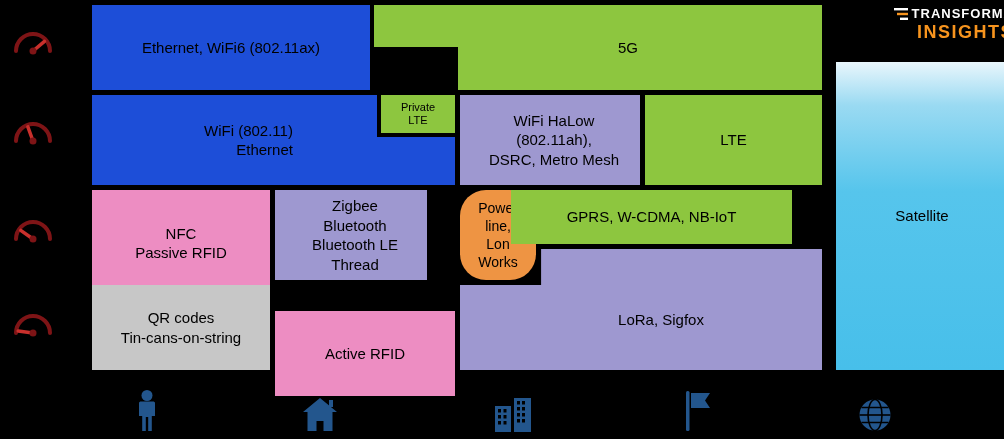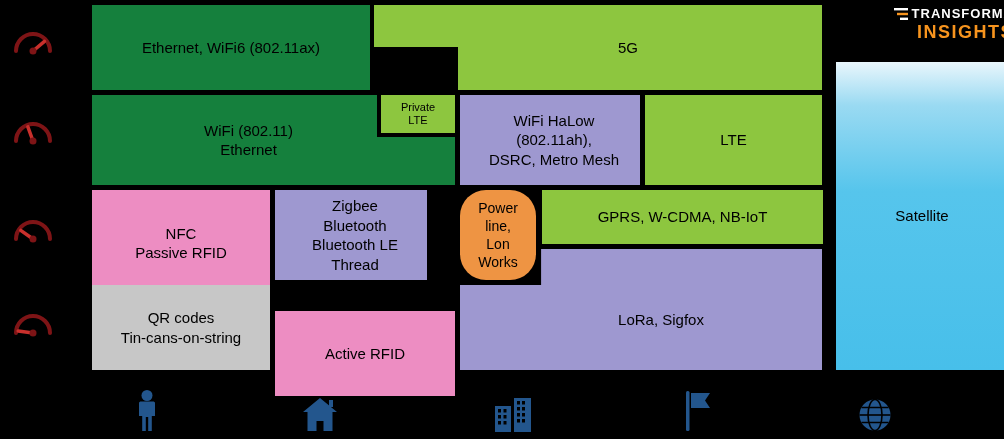--- a/index.html
+++ b/index.html
@@ -6,21 +6,21 @@
   html,body { background:#000; }
   #stage {
     position:relative; width:1004px; height:439px; background:#000;
     overflow:hidden; font-family:"Liberation Sans", sans-serif;
   }
   .block {
     position:absolute; display:flex; align-items:center; justify-content:center;
     text-align:center; white-space:pre-line; color:#000;
     font-size:15px; line-height:1.3;
   }
-  .yellow { background:#15803d; }
+  .yellow { background:#1d4ed8;text-align:right; }
   .green  { background:#8DC63F; }
   .purple { background:#9E98D0;padding-left:8px; }
   .pink   { background:#ED8DC2; }
   .orange { background:#EE9443; }
   .gray   { background:#C7C7C7; }
   .satellite {
     background:linear-gradient(180deg,#E9F6FC 0%,#9ADAF2 14%,#56C5EC 42%,#47BFEA 100%);
     margin-left:6px;
   }
   .small { font-size:11px; line-height:1.2; }
@@ -66,21 +66,21 @@
   <div class="block purple" style="left:275px;top:190px;width:152px;height:90px;">Zigbee
 Bluetooth
 Bluetooth LE
 Thread</div>
 
   <div class="block orange" style="left:460px;top:190px;width:76px;height:90px;font-size:14px;border-radius:26px;">Power
 line,
 Lon
 Works</div>
 
-  <div class="block green" style="left:542px;top:190px;width:281px;height:54px;">GPRS, W-CDMA, NB-IoT</div>
+  <div class="block green" style="left:511px;top:190px;width:281px;height:54px;">GPRS, W-CDMA, NB-IoT</div>
 
   <div class="block purple" style="left:460px;top:249px;width:362px;height:121px;padding-left:40px;padding-top:20px;
               clip-path:polygon(22.4% 0%,100% 0%,100% 100%,0% 100%,0% 29.8%,22.4% 29.8%);">LoRa, Sigfox</div>
 
   <div class="block gray" style="left:92px;top:285px;width:178px;height:85px;">QR codes
 Tin-cans-on-string</div>
 
   <div class="block pink" style="left:275px;top:285px;width:180px;height:85px;margin-top:26px;">Active RFID</div>
 
   <div class="block satellite" style="left:830px;top:62px;width:172px;height:308px;">Satellite</div>

